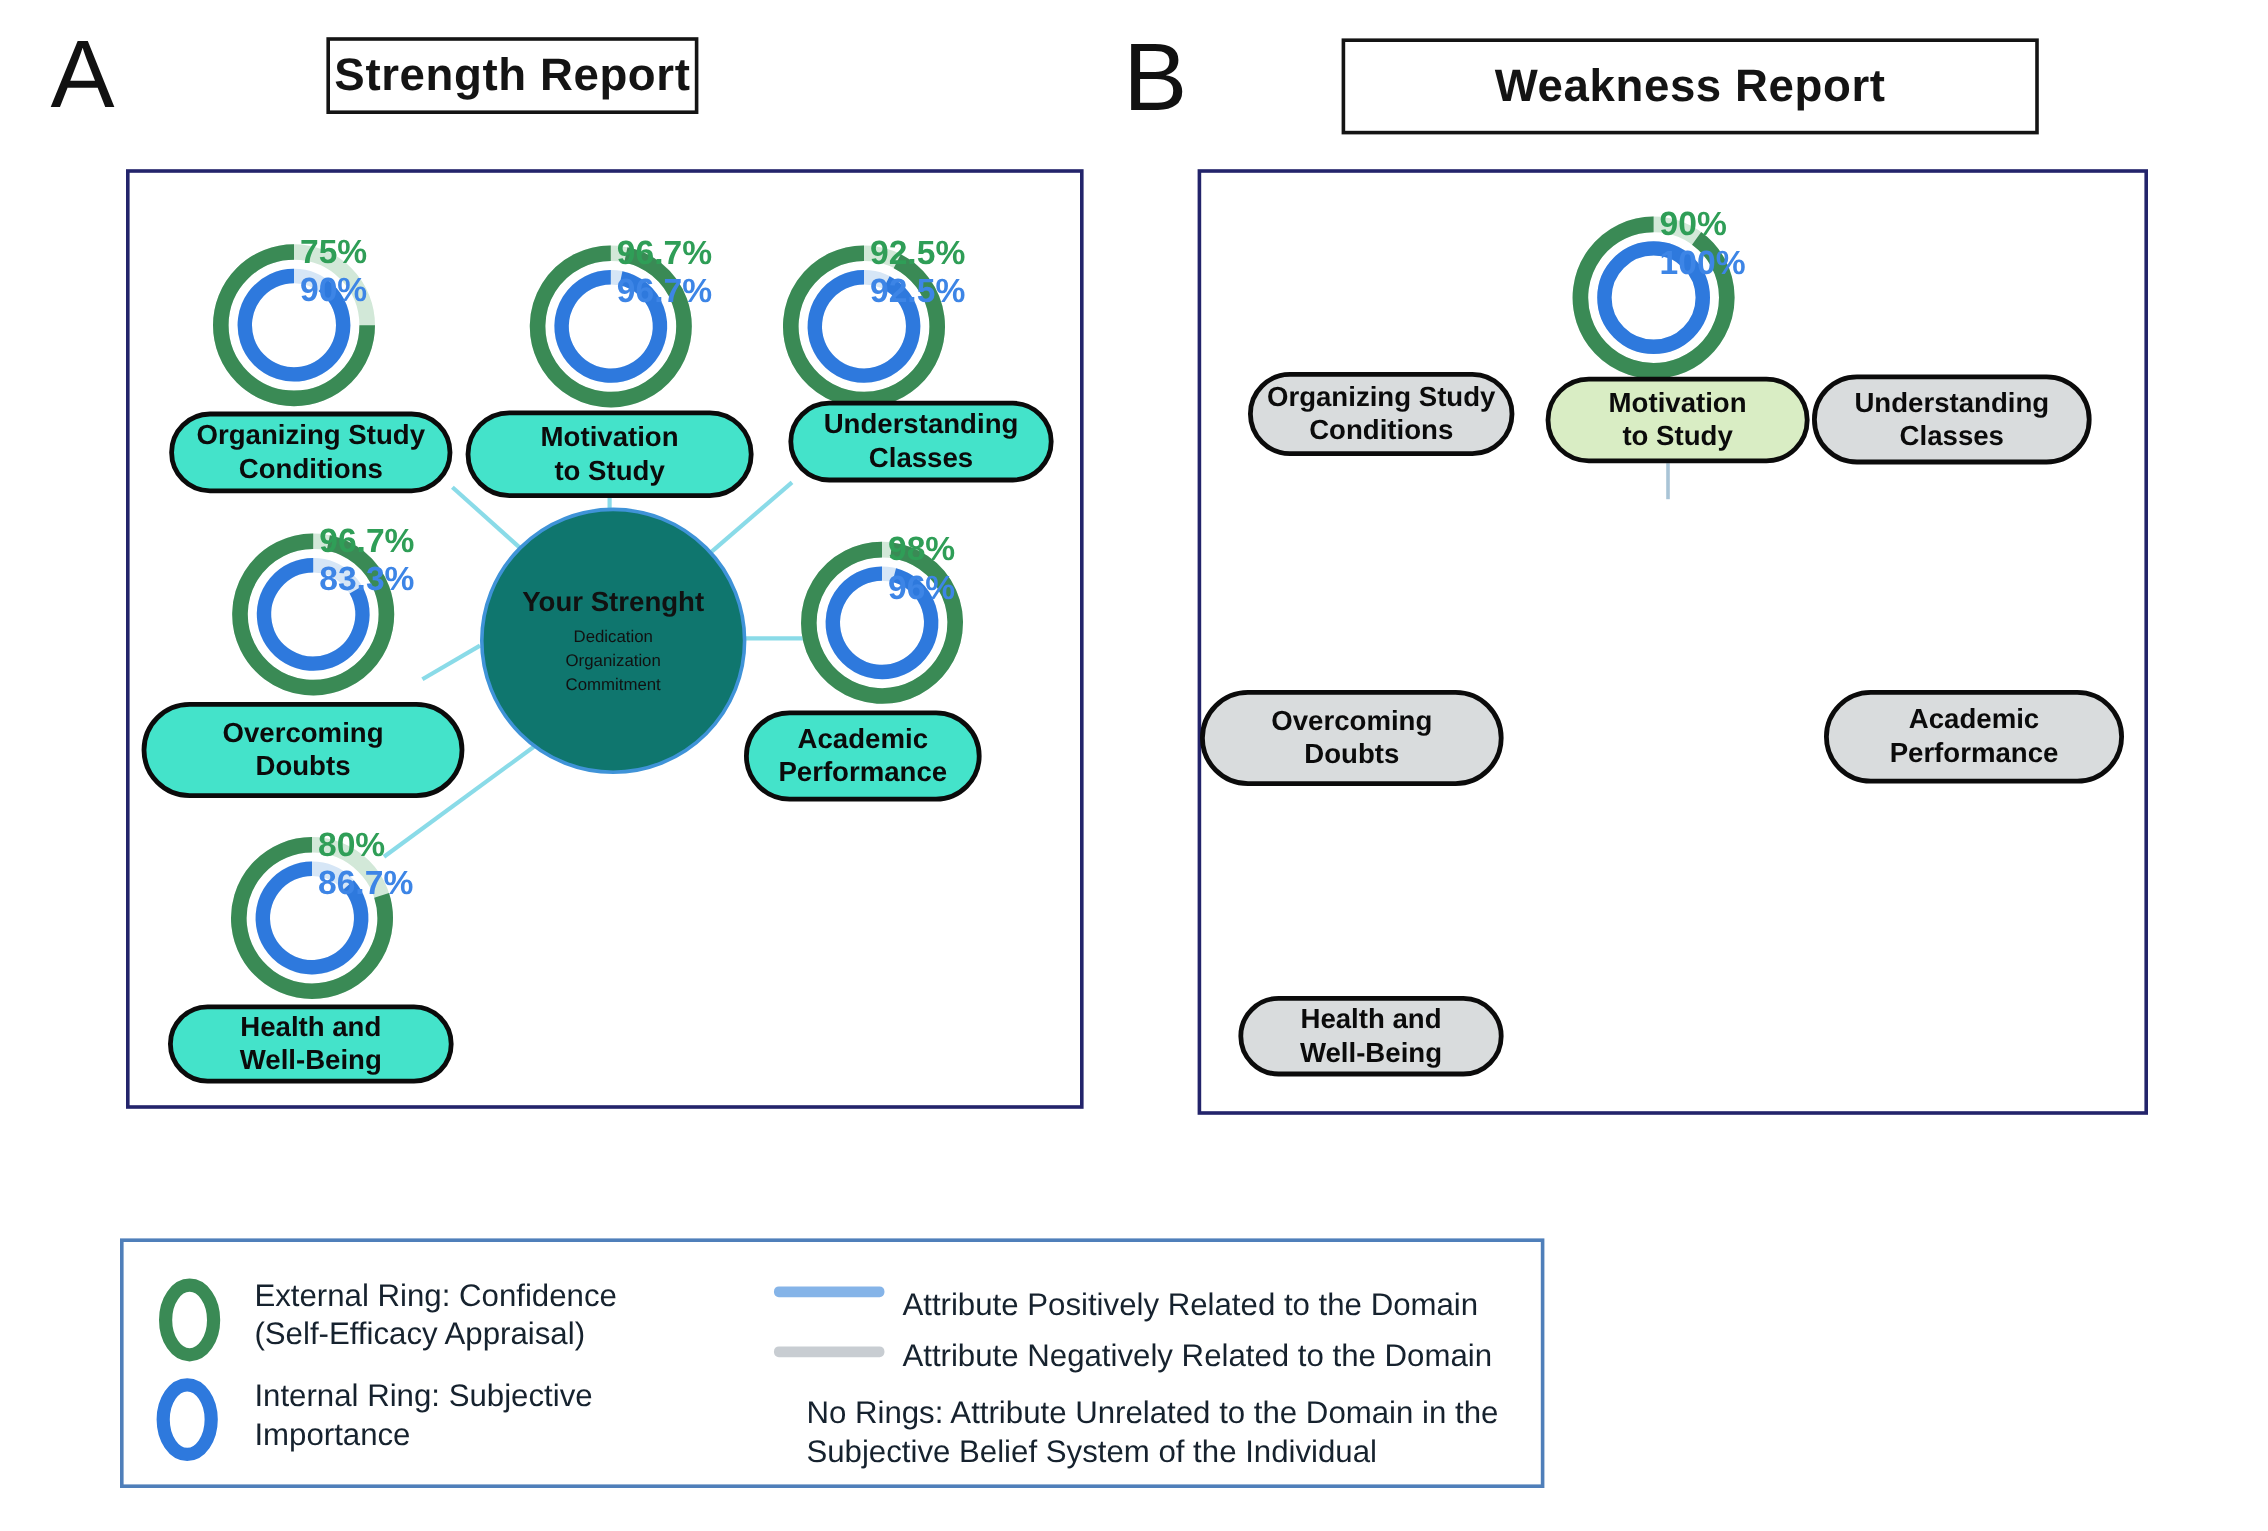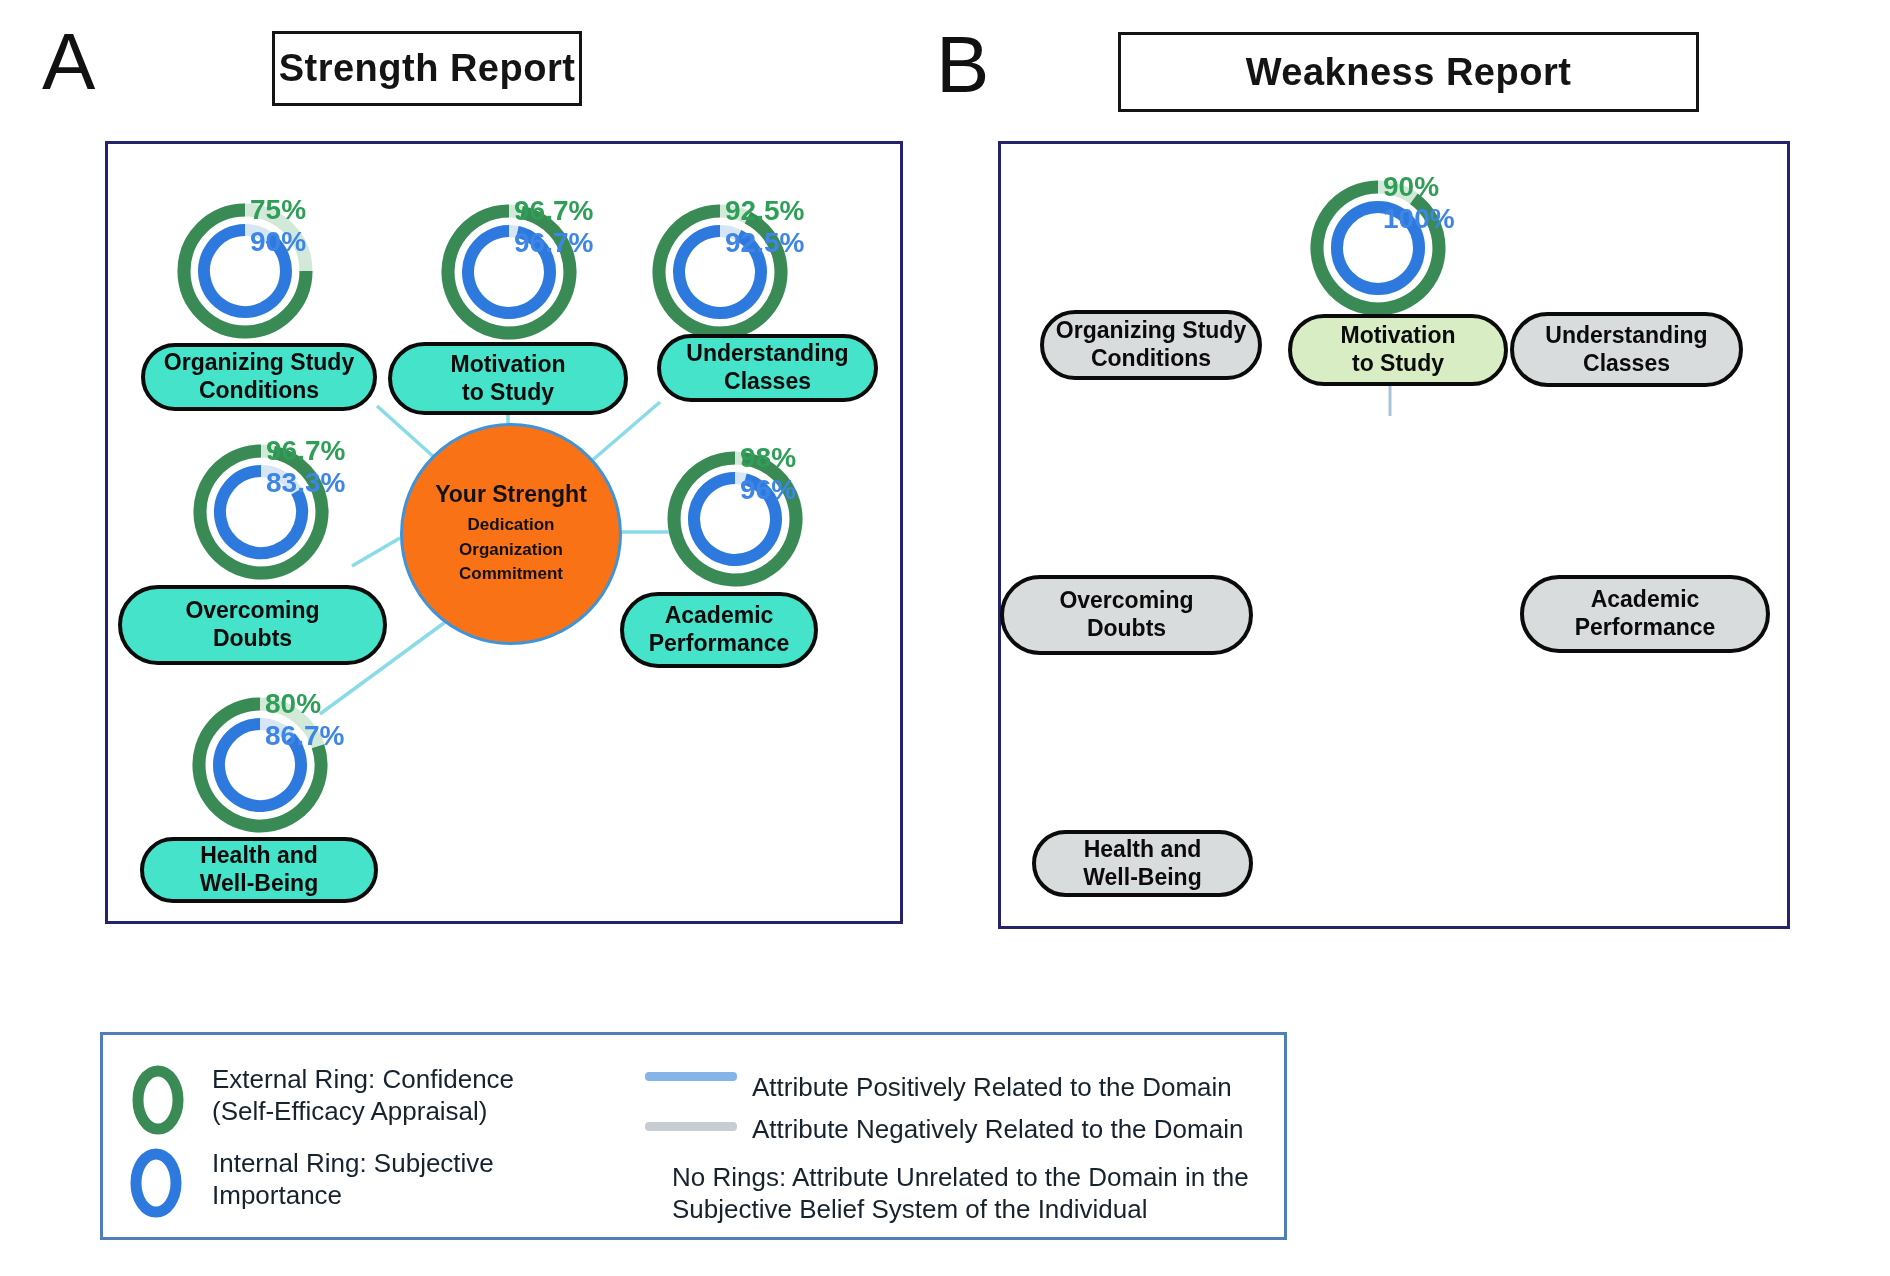--- a/index.html
+++ b/index.html
@@ -20,38 +20,38 @@
   .ring { position:absolute; width:150px; height:150px; }
   .pct { position:absolute; width:120px; font-weight:bold; font-size:28px; line-height:1; text-align:left; }
   .pct-green { color:#2f9e57; }
   .pct-blue  { color:#3d85e6; }
   .pill {
     position:absolute; display:flex; flex-direction:column; align-items:center; justify-content:center;
     border:4px solid #0b0b0b; border-radius:60px; text-align:center;
     font-weight:bold; font-size:23px; line-height:1.2; color:#0b0b0b;
   }
   .center-circle {
-    position:absolute; border-radius:50%; border:3px solid #3f93d8; background:#f97316;
+    position:absolute; border-radius:50%; border:3px solid #3f93d8; background:#0f766e;
     display:flex; flex-direction:column; align-items:center; justify-content:center;
     text-align:center; color:#111;
   }
   .center-title { font-weight:bold; font-size:23px; margin-bottom:5px; }
-  .center-line  { font-size:17px; line-height:1.45;font-weight:bold; }
+  .center-line  { font-size:14px; line-height:1.45; }
   .legend-box { position:absolute; border:3px solid #4f7fba; background:#fff; }
   .legend-text { position:absolute; font-size:26px; line-height:1.22; color:#16222e; white-space:pre-line; }
   .legend-line { position:absolute; height:9px; width:92px; border-radius:4px; }
   .legend-ring { position:absolute; }
 </style>
 </head>
 <body>
 
 <div class="stage">
 
   <div class="panel-letter" style="left:42px; top:22px;">A</div>
-  <div class="report-title" style="left:272px; top:31px; width:310px; height:75px;">Strength Report</div>
+  <div class="report-title" style="left:272px; top:31px; width:310px; height:64px;">Strength Report</div>
 
   <div class="panel-letter" style="left:936px; top:25px;">B</div>
   <div class="report-title" style="left:1118px; top:32px; width:581px; height:80px;">Weakness Report</div>
 
   <div class="panel" style="left:105px; top:141px; width:798px; height:783px;"></div>
   <div class="panel" style="left:998px; top:141px; width:792px; height:788px;"></div>
 
   <svg class="links" width="1890" height="1276">
     <line x1="377" y1="406" x2="445" y2="467" stroke-width="3.5" stroke="#8adbe8"></line>
     <line x1="508" y1="412" x2="508" y2="426" stroke-width="3.5" stroke="#8adbe8"></line>

